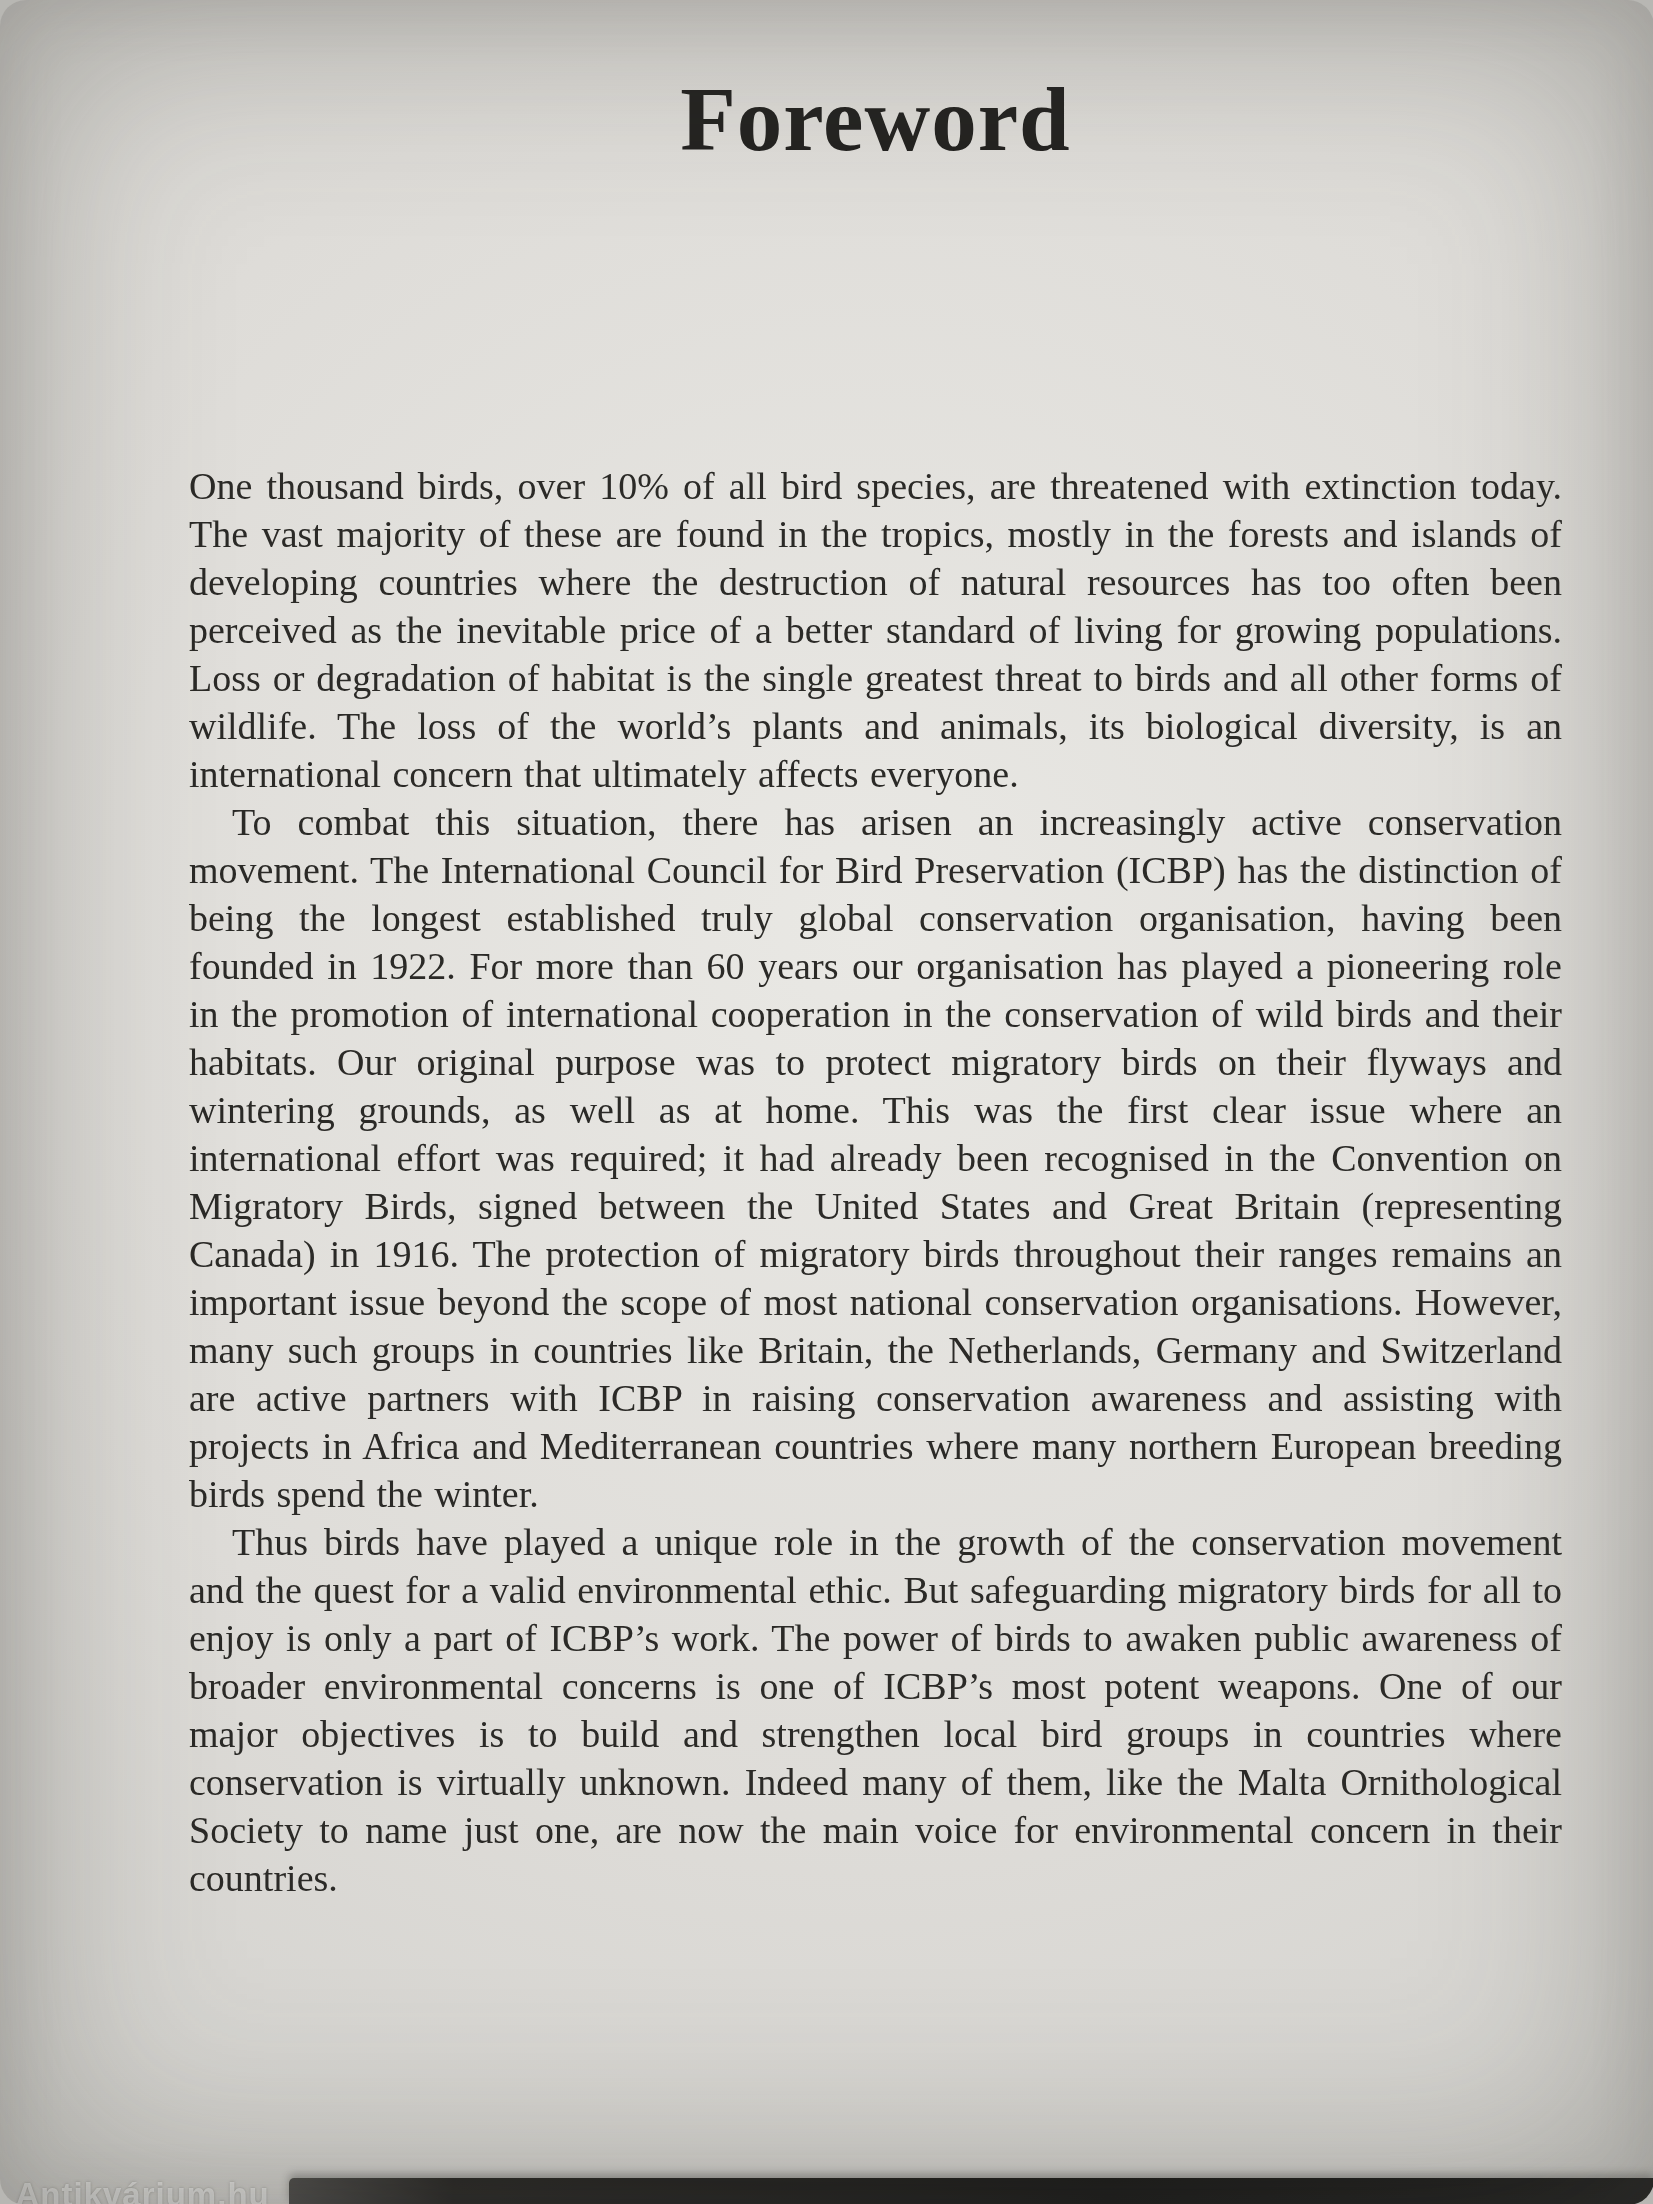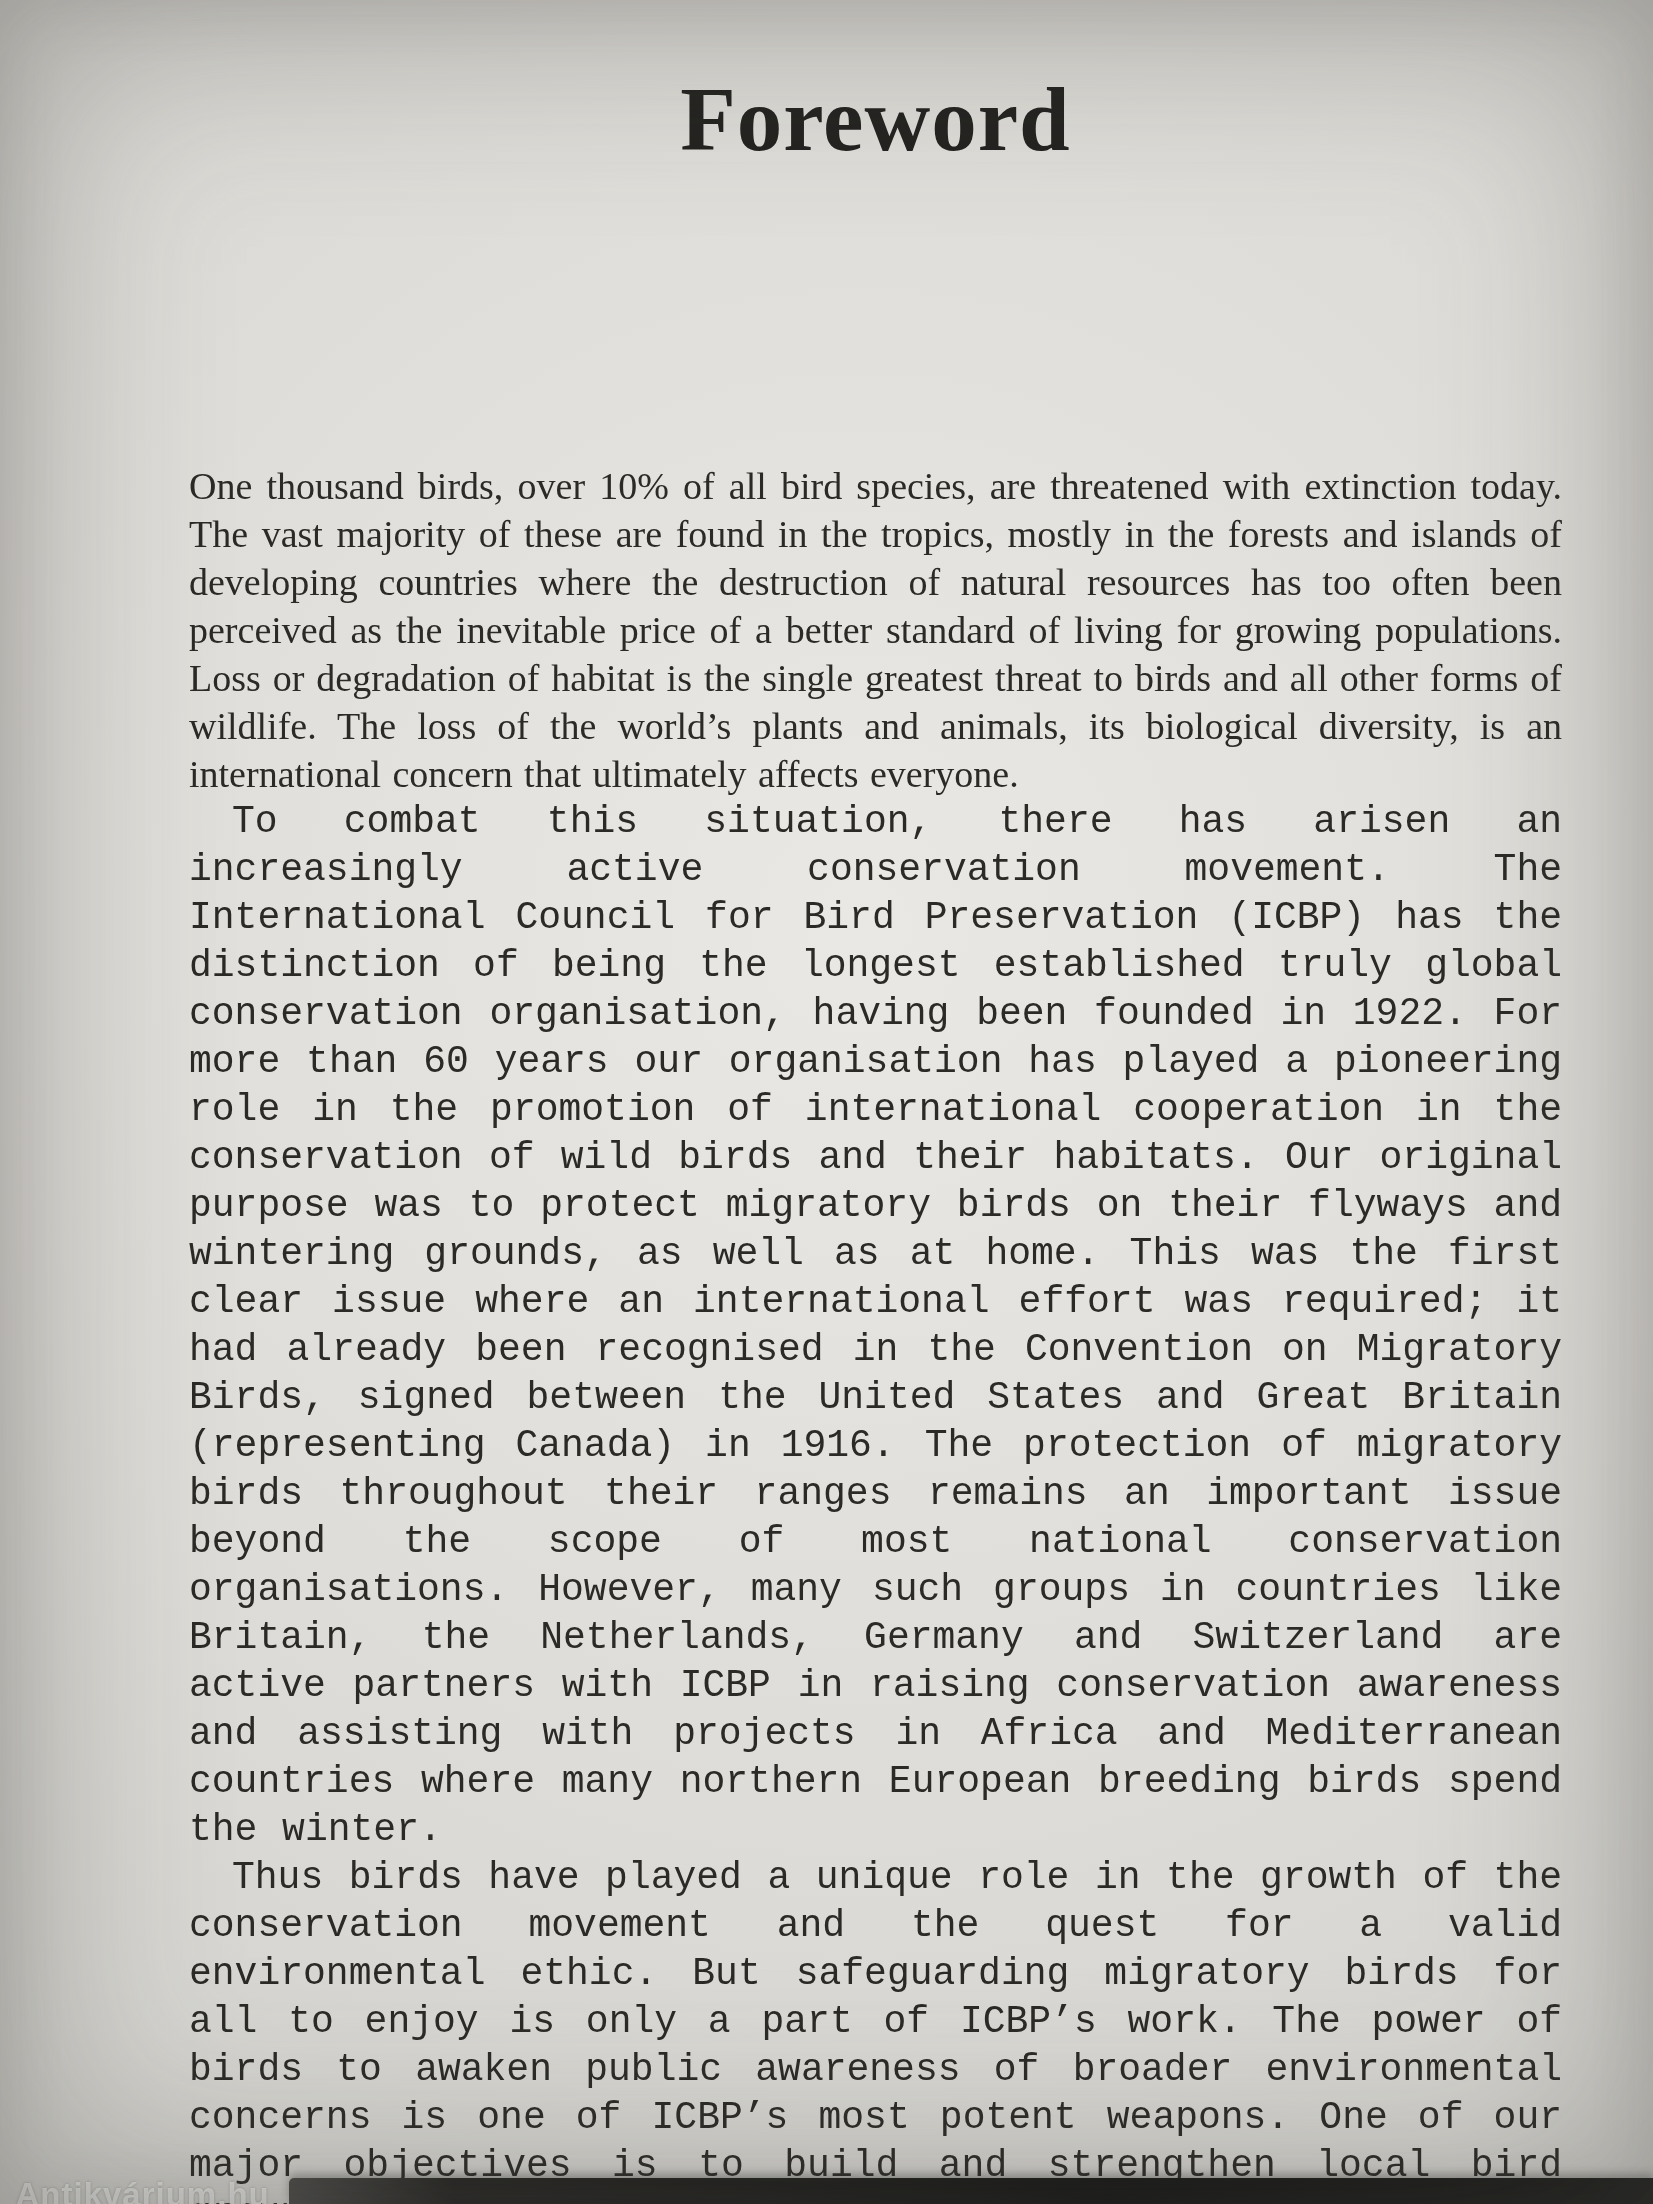--- a/index.html
+++ b/index.html
@@ -9,20 +9,21 @@
   }
   .page {
     position: relative;
     width: 1654px;
     height: 2205px;
     overflow: hidden;
     background: radial-gradient(ellipse 120% 90% at 52% 42%,
                 var(--paper, #e9e8e4) 0%, #dedcd8 45%, #d2d1cd 75%, #c1c0bc 100%);
     font-family: "Liberation Serif", serif;
     color: var(--ink, #2b2a27);
+    border-radius: 26px;
   }
   .content {
     position: absolute;
     left: 189px;
     top: 50px;
     width: 1373px;
   }
   .title {
     margin: 19.4px 0 0 0;
     font-size: 91px;
@@ -37,21 +38,20 @@
     font-size: 38px;
     line-height: 48px;
     text-align: justify;
     word-spacing: 1.9px;
   }
   .body-text p {
     margin: 0;
   }
   .body-text p + p {
     text-indent: 43px;
-    font-family: Liberation Mono, monospace;
   }
   .vignette {
     position: absolute;
     inset: 0;
     pointer-events: none;
     box-shadow: inset 0 0 184px 44px rgba(70, 68, 64, 0.30),
                 inset 0 0 58px 9.7px rgba(70, 68, 64, 0.12);
   }
   .scan-bar {
     position: absolute;

